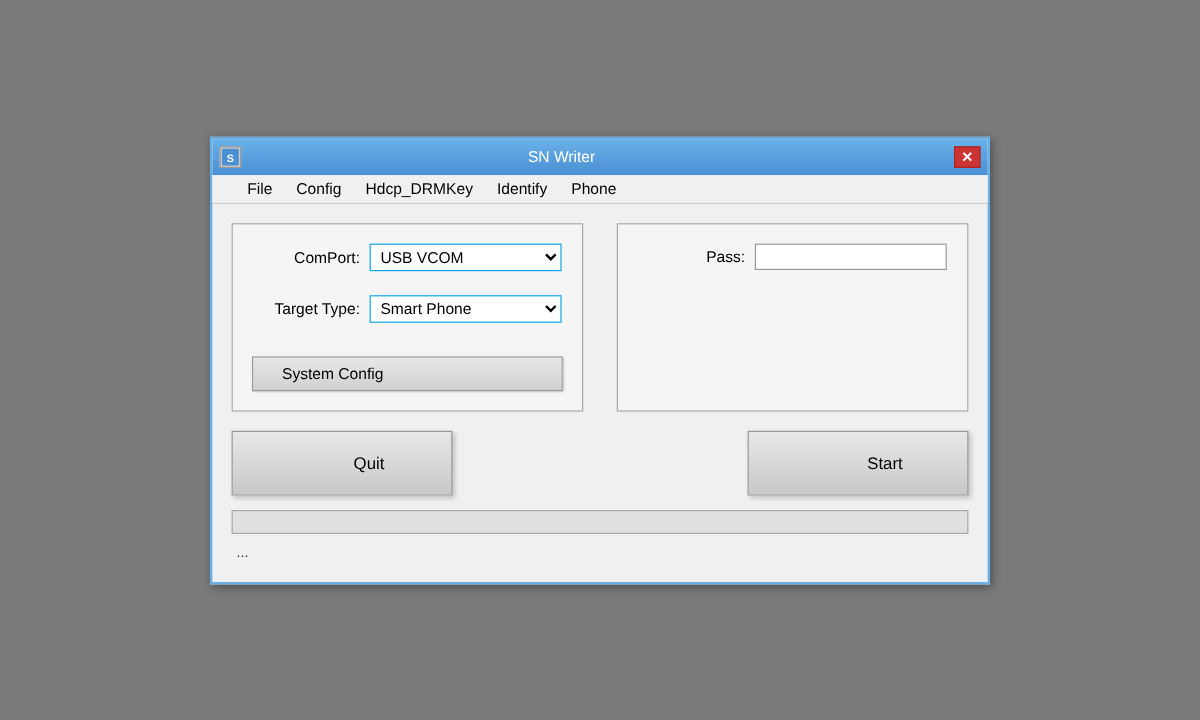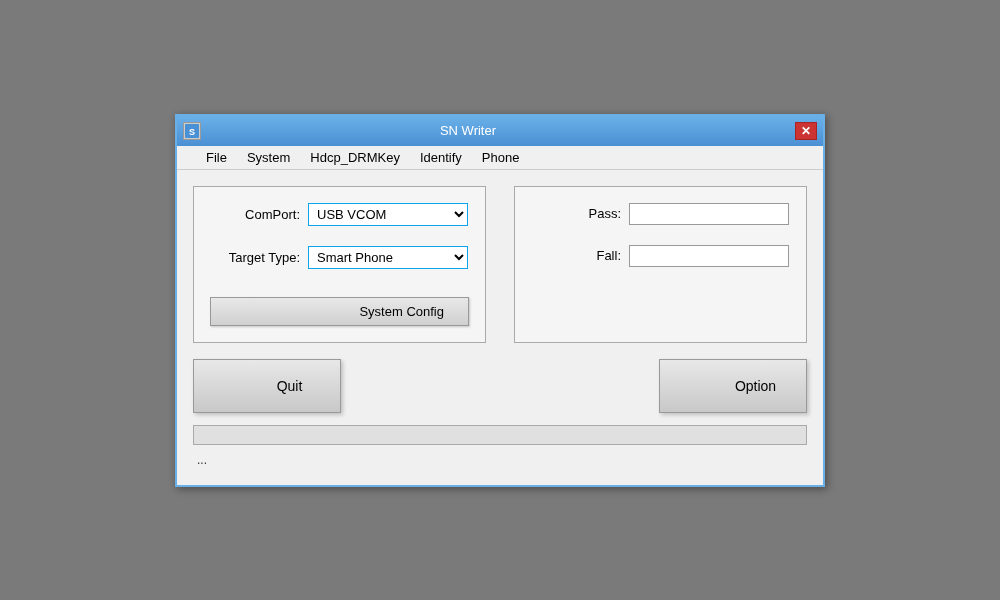--- a/index.html
+++ b/index.html
@@ -147,32 +147,32 @@
     }
 
     .system-config-btn {
       margin-top: 8px;
       background: linear-gradient(to bottom, #e8e8e8, #d0d0d0);
       border: 1px solid #999;
       padding: 6px 24px;
       font-size: 13px;
       cursor: pointer;
       width: 100%;
-      text-align: right;
+      text-align: left;
       box-shadow: 1px 1px 2px rgba(0,0,0,0.2);
     }
 
     .bottom-buttons {
       display: flex;
       justify-content: space-between;
       margin-bottom: 12px;
     }
 
     .action-btn {
-      width: 148px;
+      width: 184px;
       height: 54px;
       background: linear-gradient(to bottom, #e8e8e8, #c8c8c8);
       border: 1px solid #999;
       font-size: 14px;
       cursor: pointer;
       box-shadow: 2px 2px 4px rgba(0,0,0,0.2);
       padding-left: 45px;
     }
 
     .progress-bar-container {
@@ -216,21 +216,21 @@
       </div>
     </div>
     <div class="title-center-wrapper">
       <span class="title-bar-title">SN Writer</span>
     </div>
     <div class="title-bar-close">✕</div>
   </div>
 
   <div class="menu-bar">
     <span class="menu-item">File</span>
-    <span class="menu-item">System</span>
+    <span class="menu-item">Config</span>
     <span class="menu-item">Hdcp_DRMKey</span>
     <span class="menu-item">Identify</span>
     <span class="menu-item">Phone</span>
   </div>
 
   <div class="content">
     <div class="main-panels">
 
       <div class="left-panel">
         <div class="field-row">
@@ -254,30 +254,26 @@
         <button class="system-config-btn">System Config</button>
       </div>
 
       <div class="right-panel">
 
         <div class="field-row">
           <span class="field-label">Pass:</span>
           <input class="field-input" type="text" value="" style="">
         </div>
 
-        <div class="field-row">
-          <span class="field-label">Fall:</span>
-          <input class="field-input" type="text" value="" style="">
-        </div>
       </div>
     </div>
 
     <div class="bottom-buttons">
       <button class="action-btn">Quit</button>
-      <button class="action-btn">Option</button>
+      <button class="action-btn">Start</button>
     </div>
 
     <div class="progress-bar-container">
       <div class="progress-bar-fill"></div>
     </div>
 
     <div class="status-text">...</div>
   </div>
 </div>
 

